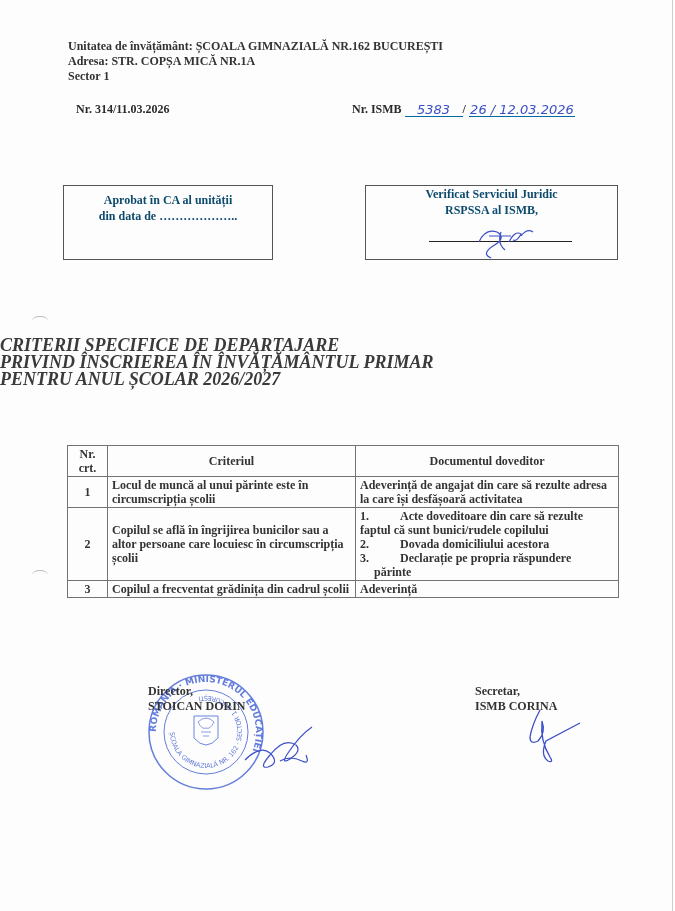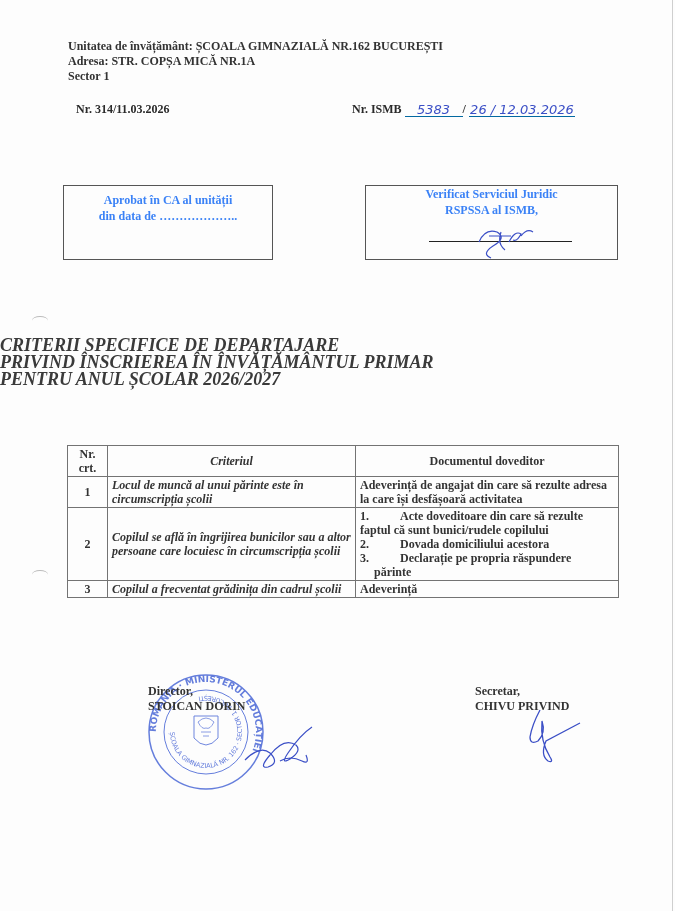--- a/index.html
+++ b/index.html
@@ -4,32 +4,32 @@
 <style>
   html, body { margin:0; padding:0; }
   body { width:675px; height:911px; background:#fdfdfd; position:relative; overflow:hidden;
          font-family:"Liberation Serif", "DejaVu Serif", serif; color:#2b2b2b; }
   .abs { position:absolute; }
   .hdr { left:68px; top:39px; font-size:12px; line-height:15px; font-weight:bold; color:#333; }
   .nr-left { left:76px; top:102px; font-size:12px; font-weight:bold;text-align:center; }
   .nr-right { left:352px; top:102px; font-size:12px; font-weight:bold; }
   .ismb-line { display:inline-block; border-bottom:1px solid #0369a1; height:14px; vertical-align:bottom; }
   .hand { font-family:"DejaVu Sans", sans-serif; font-style:italic; color:#3b4fc6; font-size:13px; font-weight:normal; }
-  .box { border:1px solid #555; font-size:12px; font-weight:bold; text-align:center; line-height:16px; color:#3b82f6; }
+  .box { border:1px solid #555; font-size:12px; font-weight:bold; text-align:center; line-height:16px; color:#0c4a6e; }
   .box1 { left:63px; top:185px; width:208px; height:73px; }
   .box2 { left:365px; top:185px; width:251px; height:73px; }
   .sigline { position:absolute; left:63px; right:45px; top:55px; border-top:1px solid #222; }
   .title { left:0; width:588px; top:337px; text-align:left; font-size:18px; line-height:17px;
            font-weight:bold; font-style:italic; color:#3a3a3a; }
   table.crit { position:absolute; left:67px; top:445px; width:552px; border-collapse:collapse;
                font-size:12px; font-weight:bold; color:#333; }
   table.crit td, table.crit th { border:1px solid #737373; padding:1px 4px; vertical-align:middle; line-height:14px; }
   table.crit th { font-weight:bold; text-align:center; }
   .c1 { width:31px; text-align:center; }
-  .c2 { width:239px;font-style:italic; }
+  .c2 { width:239px; }
   .doc-item { display:flex; }
   .doc-item .n { width:40px; flex:none; }
   .sig-left { left:148px; top:684px; font-size:12px; font-weight:bold; line-height:15px; color:#333; z-index:2; }
   .sig-right { left:475px; top:684px; font-size:12px; font-weight:bold; line-height:15px; color:#333;font-family:Liberation Serif, serif; }
   .stamp { left:146px; top:672px; width:120px; height:120px; z-index:1; }
   .margin-mark { left:32px; width:16px; height:8px; border-top:1px solid #bbb; border-radius:50% 50% 0 0; }
   .edge-line { left:672px; top:0; width:1px; height:911px; background:#cfcfcf; }
 </style>
 </head>
 <body>
@@ -130,21 +130,21 @@
 <div class="abs sig-left">
   <div>Director,</div>
   <div>STOICAN DORIN</div>
 </div>
 <svg class="abs" style="left:240px;top:715px;z-index:3;" width="80" height="60" viewBox="0 0 80 60">
   <path d="M5 45 Q20 30 30 38 Q40 48 28 52 Q18 54 30 40 Q44 22 56 30 Q62 36 50 44 Q40 50 48 38 Q60 20 72 12 M40 46 Q50 40 62 46 Q70 50 66 40" fill="none" stroke="#3b4fc6" stroke-width="1.2"></path>
 </svg>
 
 <div class="abs sig-right">
   <div>Secretar,</div>
-  <div>CHIVU PRIVIND</div>
+  <div>ISMB CORINA</div>
 </div>
 <svg class="abs" style="left:520px;top:705px;" width="70" height="60" viewBox="0 0 70 60">
   <path d="M20 5 Q12 20 10 32 Q10 40 18 36 Q26 28 22 16 Q20 36 30 52 Q34 58 28 56 Q20 50 26 36 L60 18" fill="none" stroke="#3b4fc6" stroke-width="1.3"></path>
 </svg>
 
 <div class="abs margin-mark" style="top:316px;"></div>
 <div class="abs margin-mark" style="top:570px;"></div>
 <div class="abs edge-line"></div>
 
 </body></html>

